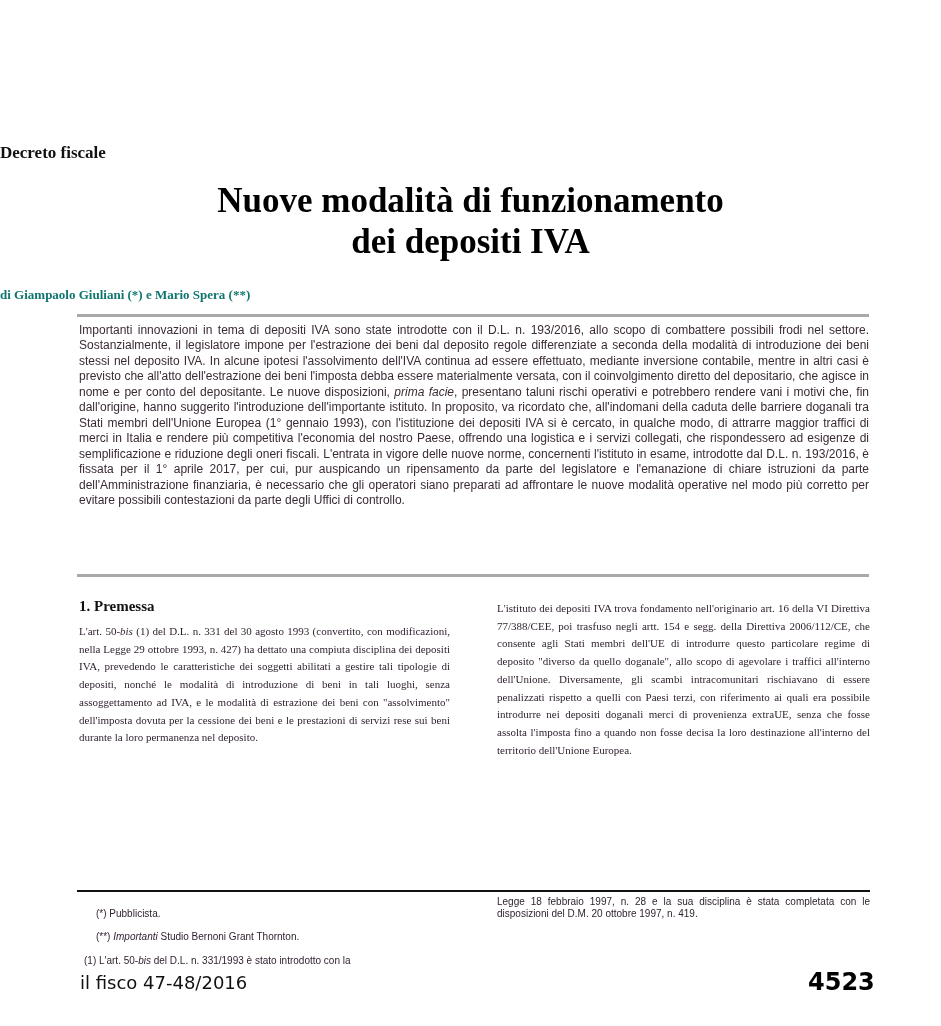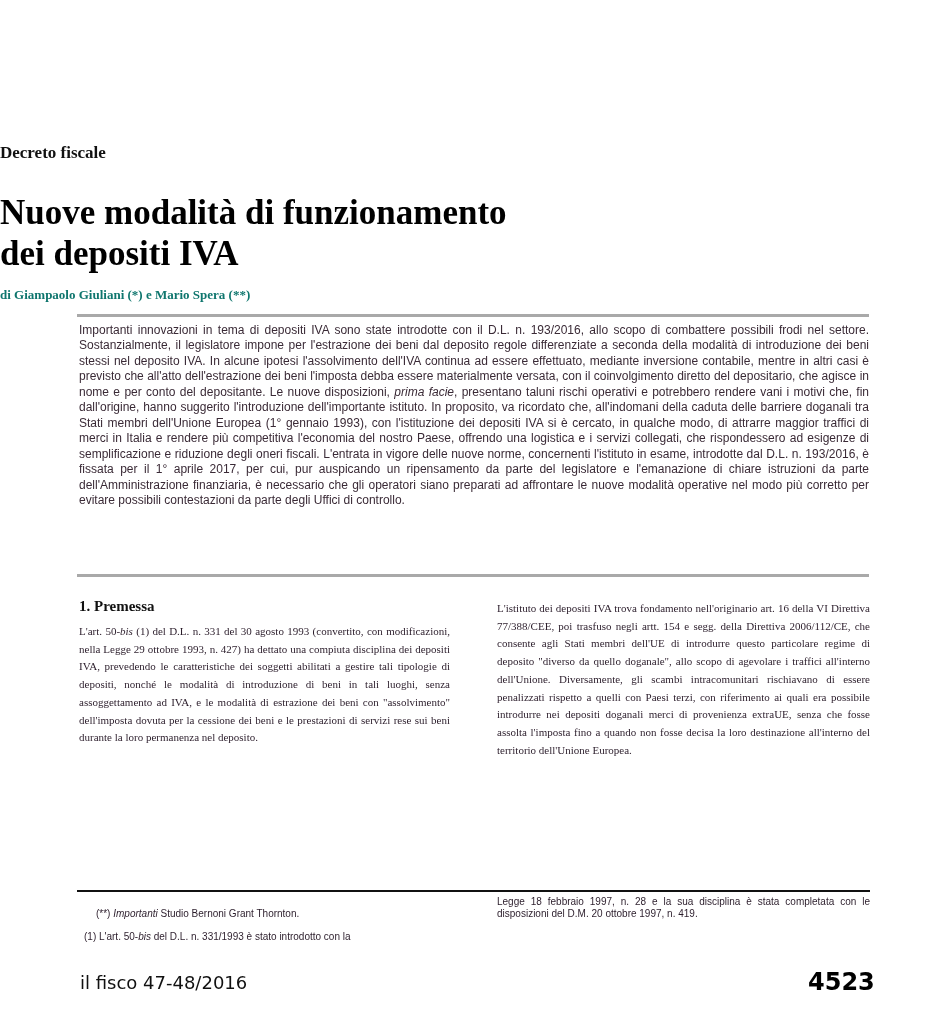--- a/index.html
+++ b/index.html
@@ -3,22 +3,22 @@
 <meta charset="utf-8">
 <style>
   html, body { margin: 0; padding: 0; background: #ffffff; }
   body { width: 941px; height: 1026px; position: relative; overflow: hidden; color: #1a1a1a; }
   .abs { position: absolute; }
   .kicker {
     left: 0; width: 941px; top: 143px; text-align: left;
     font-family: "Liberation Serif", serif; font-weight: bold; font-size: 17px; color: #111;
   }
   .title {
-    left: 0; width: 941px; top: 180px; 
-    font-family: "Liberation Serif", serif; font-weight: bold; font-size: 35px; line-height: 41px; color: #000; margin-top: 12px;
+    left: 0; width: 941px; top: 180px; text-align: center;
+    font-family: "Liberation Serif", serif; font-weight: bold; font-size: 35px; line-height: 41px; color: #000;
   }
   .authors {
     left: 0; width: 941px; top: 287px; text-align: left;
     font-family: "Liberation Serif", serif; font-weight: bold; font-size: 13px; color: #0f766e;
   }
   .rule-grey { left: 77px; width: 792px; height: 3px; background: #a9a9a9; }
   .abstract {
     left: 79px; width: 790px; top: 323px;
     font-family: "Liberation Sans", sans-serif; font-size: 12px; line-height: 15.45px;
     color: #3a2a36; text-align: justify; white-space: pre-line;
@@ -71,20 +71,21 @@
 
 <div class="abs section-head">1. Premessa</div>
 
 <div class="abs col col-left"><span>L'art. 50-</span><em>bis</em><span> (1) del D.L. n. 331 del 30 agosto 1993 (convertito, con modificazioni, nella Legge 29 ottobre 1993, n. 427) ha dettato una compiuta disciplina dei depositi IVA, prevedendo le caratteristiche dei soggetti abilitati a gestire tali tipologie di depositi, nonché le modalità di introduzione di beni in tali luoghi, senza assoggettamento ad IVA, e le modalità di estrazione dei beni con "assolvimento" dell'imposta dovuta per la cessione dei beni e le prestazioni di servizi rese sui beni durante la loro permanenza nel deposito.</span></div>
 
 <div class="abs col col-right">L'istituto dei depositi IVA trova fondamento nell'originario art. 16 della VI Direttiva 77/388/CEE, poi trasfuso negli artt. 154 e segg. della Direttiva 2006/112/CE, che consente agli Stati membri dell'UE di introdurre questo particolare regime di deposito "diverso da quello doganale", allo scopo di agevolare i traffici all'interno dell'Unione. Diversamente, gli scambi intracomunitari rischiavano di essere penalizzati rispetto a quelli con Paesi terzi, con riferimento ai quali era possibile introdurre nei depositi doganali merci di provenienza extraUE, senza che fosse assolta l'imposta fino a quando non fosse decisa la loro destinazione all'interno del territorio dell'Unione Europea.</div>
 
 <div class="abs rule-black"></div>
 
 <div class="abs fn fn-left">
+  <div>(*)  Pubblicista.</div>
   <div><span>(**) </span><em>Importanti</em><span> Studio Bernoni Grant Thornton.</span></div>
   <div class="fn3"><span>(1) L'art. 50-</span><em>bis</em><span> del D.L. n. 331/1993 è stato introdotto con la</span></div>
 </div>
 
 <div class="abs fn fn-right">Legge 18 febbraio 1997, n. 28 e la sua disciplina è stata completata con le disposizioni del D.M. 20 ottobre 1997, n. 419.</div>
 
 <div class="abs footer-left">il fisco 47-48/2016</div>
 <div class="abs footer-right">4523</div>
 
 </body></html>

